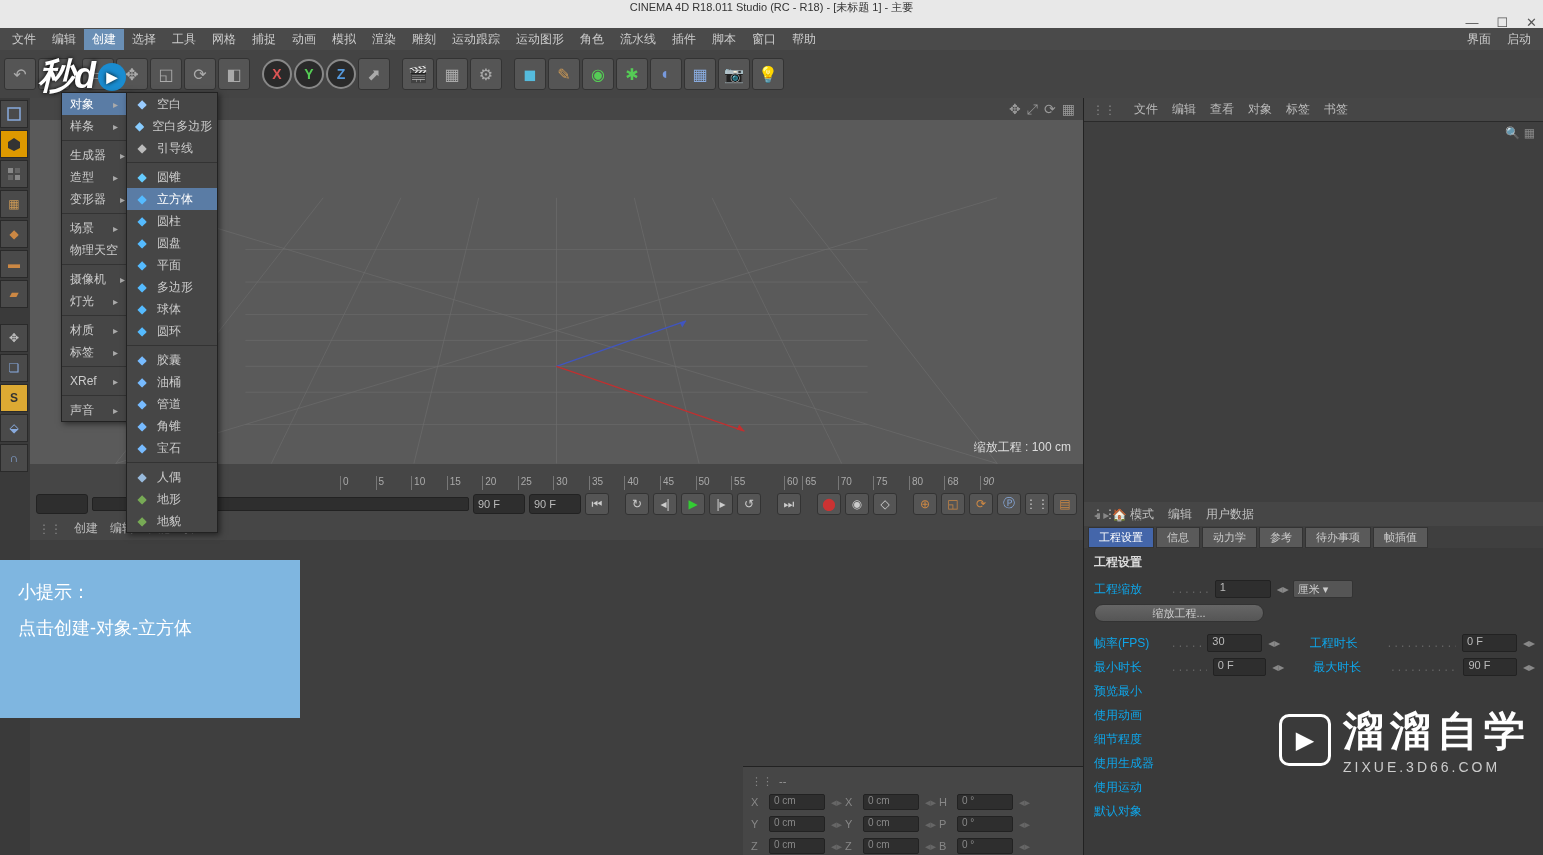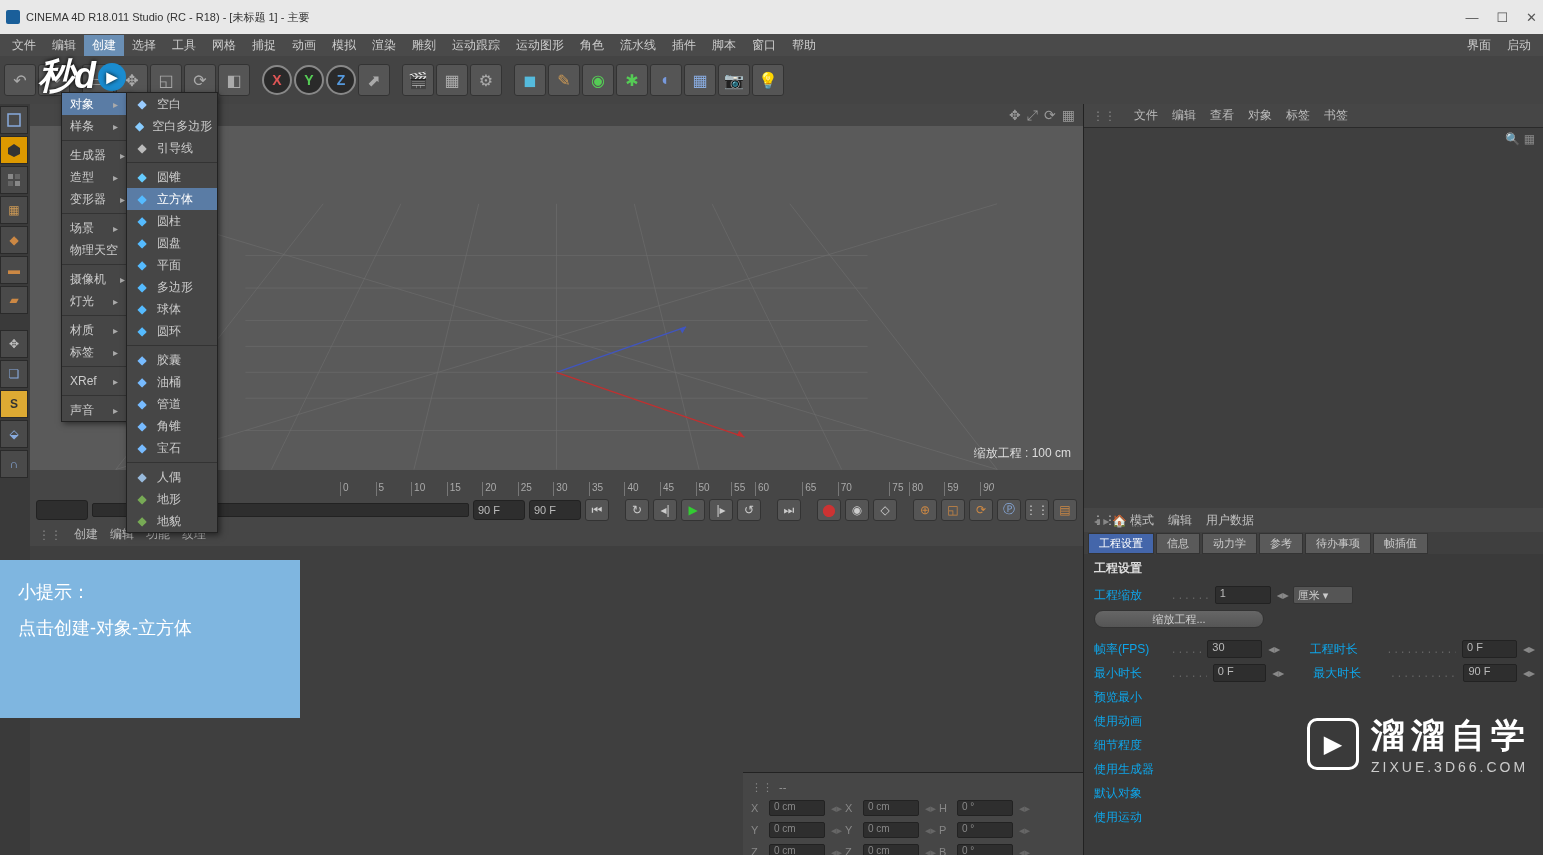--- a/index.html
+++ b/index.html
@@ -1,17 +1,17 @@
 <!DOCTYPE html>
 <html><head>
 <meta charset="utf-8">
 <style>
 * { margin: 0; padding: 0; box-sizing: border-box; font-family: "Microsoft YaHei", Arial, sans-serif; user-select: none; }
 body { background: #3a3a3a; color: #c0c0c0; font-size: 12px; width: 1543px; height: 855px; overflow: hidden; position: relative; }
-.titlebar { height: 34px; background: #e8e8e8; color: #333; display: flex; align-items: center; padding: 0 6px; font-size: 11px; }
+.titlebar { height: 28px; background: #e8e8e8; color: #333; display: flex; align-items: center; padding: 0 6px; font-size: 11px; flex-direction: column; }
 .titlebar .icon { width: 14px; height: 14px; background: #1a5f9a; border-radius: 2px; margin-right: 6px; }
 .titlebar .win-controls { margin-left: auto; display: flex; gap: 18px; color: #555; font-size: 13px; }
 .menubar { height: 22px; background: #4a4a4a; display: flex; align-items: center; padding: 0 4px; }
 .menubar .menu-item { padding: 2px 8px; color: #ccc; cursor: pointer; font-size: 12px; }
 .menubar .menu-item.active { background: #6a8fb5; color: #fff; }
 .menubar .right-menu { margin-left: auto; display: flex; text-align: right; }
 .toolbar { height: 48px; background: #444; display: flex; align-items: center; padding: 0 4px; gap: 2px; position: relative; }
 .tool-btn { width: 32px; height: 32px; background: #555; border: 1px solid #333; border-radius: 3px; display: flex; align-items: center; justify-content: center; cursor: pointer; font-size: 16px; color: #aaa; }
 .tool-sep { width: 8px; }
 .tool-xyz { display: flex; gap: 2px; }
@@ -63,21 +63,21 @@
 .dd2 .dd-item { padding-left: 8px; }
 .dd2 .ico { width: 14px; height: 14px; margin-right: 8px; display: inline-flex; align-items: center; justify-content: center; font-size: 12px; }
 
 .tip { position: absolute; left: 0; top: 560px; width: 300px; height: 158px; background: #7fb6e0; color: #fff; padding: 14px 18px; font-size: 18px; line-height: 2; z-index: 50; }
 
 .wm1 { position: absolute; left: 38px; top: 52px; z-index: 60; color: #fff; font-weight: bold; font-style: italic; font-size: 36px; display: flex; align-items: center; gap: 2px; text-shadow: 0 0 4px #000; }
 .wm1 .play { width: 28px; height: 28px; border-radius: 50%; background: #1a8cd0; display: inline-flex; align-items: center; justify-content: center; font-size: 14px; font-style: normal; }
 .wm2 { position: absolute; right: 12px; bottom: 80px; z-index: 60; color: #fff; display: flex; align-items: center; gap: 12px; }
 .wm2 .logo { width: 52px; height: 52px; border: 3px solid #fff; border-radius: 10px; display: flex; align-items: center; justify-content: center; font-size: 24px; }
 .wm2 .txt { display: flex; flex-direction: column; }
-.wm2 .txt .big { font-size: 34px; font-weight: bold; letter-spacing: 6px; }
+.wm2 .txt .big { font-size: 41px; font-weight: bold; letter-spacing: 6px; }
 .wm2 .txt .small { font-size: 14px; letter-spacing: 3px; color: #ccc; }
 
 .bottom-strip { height: 22px; background: #464646; display: flex; align-items: center; padding: 0 8px; gap: 12px; color: #bbb; font-size: 12px; }
 .coord-panel { position: absolute; right: 0; bottom: 0; width: 340px; background: #464646; border-top: 1px solid #222; padding: 4px 8px; font-size: 11px; color: #999; }
 .coord-panel .hdr { display: flex; align-items: center; gap: 6px; height: 20px; }
 .coord-panel .row { display: flex; align-items: center; height: 22px; gap: 6px; }
 .coord-panel .lbl { color: #888; width: 12px; }
 .coord-panel .fld { width: 56px; height: 16px; background: #2e2e2e; border: 1px solid #222; color: #888; font-size: 10px; padding: 0 4px; border-radius: 2px; }
 svg.icon { width: 16px; height: 16px; }
 </style>
@@ -230,26 +230,26 @@
         <span class="tick" style="left: 381.111px;">10</span>
         <span class="tick" style="left: 416.667px;">15</span>
         <span class="tick" style="left: 452.222px;">20</span>
         <span class="tick" style="left: 487.778px;">25</span>
         <span class="tick" style="left: 523.333px;">30</span>
         <span class="tick" style="left: 558.889px;">35</span>
         <span class="tick" style="left: 594.444px; margin-top: 40px;">40</span>
         <span class="tick" style="left: 630px;">45</span>
         <span class="tick" style="left: 665.556px;">50</span>
         <span class="tick" style="left: 701.111px;">55</span>
-        <span class="tick" style="left: 725px;">60</span>
+        <span class="tick" style="left: 754px;">60</span>
         <span class="tick" style="left: 772.222px;">65</span>
         <span class="tick" style="left: 807.778px;">70</span>
-        <span class="tick" style="left: 843.333px; margin-left: 16px;">75</span>
+        <span class="tick" style="left: 843.333px;">75</span>
         <span class="tick" style="left: 878.889px;">80</span>
-        <span class="tick" style="left: 914.444px;">59</span>
+        <span class="tick" style="left: 914.444px;">68</span>
         <span class="tick" style="left: 950px; font-style: italic;">90</span>
       </div>
 
     <div class="playbar">
       <div class="play-field"></div>
       <div style="flex:1;height:14px;background:#2e2e2e;border:1px solid #222;border-radius:2px"></div>
       <div class="play-field">90 F</div>
       <div class="play-field">90 F</div>
       <div class="play-btn">⏮</div>
       <div style="width:8px"></div>
@@ -396,24 +396,24 @@
       <div class="attr-row">
           <span class="label">使用动画</span>
         </div>
       <div class="attr-row">
         <span class="label">细节程度</span>
       </div>
       <div class="attr-row">
           <span class="label">使用生成器</span>
         </div>
       <div class="attr-row">
+          <span class="label">使用运动</span>
+        </div>
+      <div class="attr-row">
           <span class="label">默认对象</span>
-        </div>
-      <div class="attr-row">
-          <span class="label">使用运动</span>
         </div>
     </div>
   </div>
 </div>
 
 <div class="dropdown dd1" id="dd1">
     <div class="dd-item active">对象<span class="arrow">▸</span></div>
     <div class="dd-item">样条<span class="arrow">▸</span></div>
     <div class="dd-sep"></div>
     <div class="dd-item">生成器<span class="arrow">▸</span></div>

